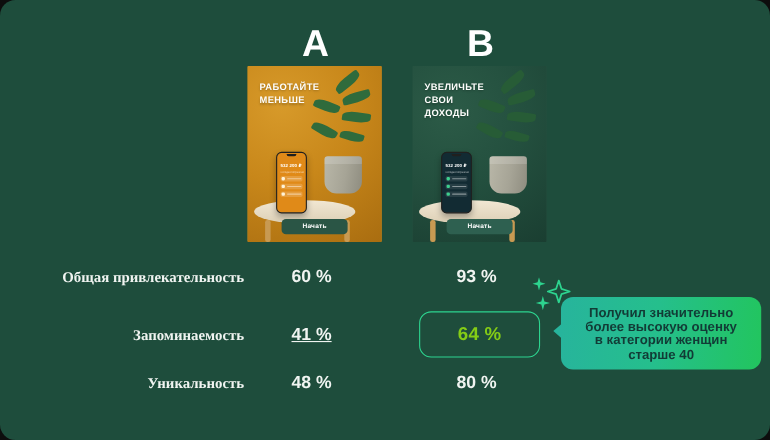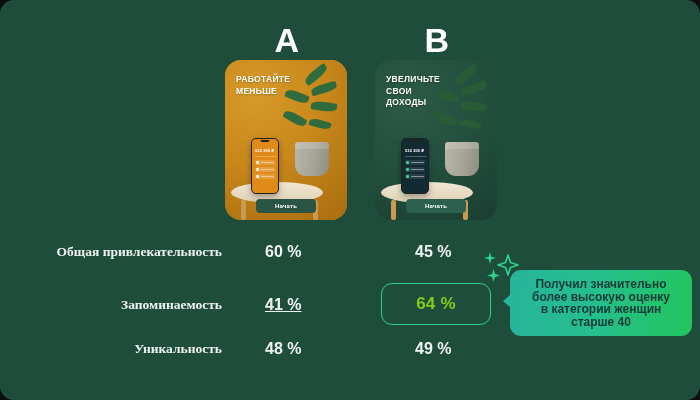--- a/index.html
+++ b/index.html
@@ -35,21 +35,21 @@
   }
   #letter-a { left: 257px; }
   #letter-b { left: 407px; }
 
   
   .creative {
     position: absolute;
     top: 60px;
     width: 122px;
     height: 160px;
-    border-radius: 16px;
+    border-radius: 1px;
     overflow: hidden;
   }
   #creative-a { left: 225px; background: #cc8c1b; }
   #creative-b { left: 375px; background: #24503f; }
 
   
   .creative .bg-shade {
     position: absolute;
     inset: 0;
   }
@@ -372,32 +372,32 @@
 
     <div class="creative-head">УВЕЛИЧЬТЕ
 СВОИ
 ДОХОДЫ</div>
 
     <div class="cta">Начать</div>
   </div>
 
   <div id="row0-label" class="metric-label">Общая привлекательность</div>
   <div id="row0-a" class="metric-a">60 %</div>
-  <div id="row0-b" class="metric-b">45 %</div>
+  <div id="row0-b" class="metric-b">93 %</div>
 
   <div id="row1-label" class="metric-label">Запоминаемость</div>
   <div id="row1-a" class="metric-a" style="top:296px;text-decoration:underline;">41 %</div>
 
   <div id="highlight-box">
     <span class="val">64 %</span>
   </div>
 
   <div id="row2-label" class="metric-label">Уникальность</div>
   <div id="row2-a" class="metric-a">48 %</div>
-  <div id="row2-b" class="metric-b">49 %</div>
+  <div id="row2-b" class="metric-b">80 %</div>
 
   <div id="sparkles">
     <span class="spark" style="left:14px;top:2px;">
       <svg width="22" height="22" viewBox="0 0 22 22">
         <path d="M11 1 L13.4 8.6 L21 11 L13.4 13.4 L11 21 L8.6 13.4 L1 11 L8.6 8.6 Z" fill="none" stroke="#2dd48f" stroke-width="1.6" stroke-linejoin="round"></path>
       </svg>
     </span>
     <span class="spark" style="left:1px;top:0px;">
       <svg width="12" height="12" viewBox="0 0 12 12">
         <path d="M6 0 L7.3 4.7 L12 6 L7.3 7.3 L6 12 L4.7 7.3 L0 6 L4.7 4.7 Z" fill="#2dd48f"></path>

